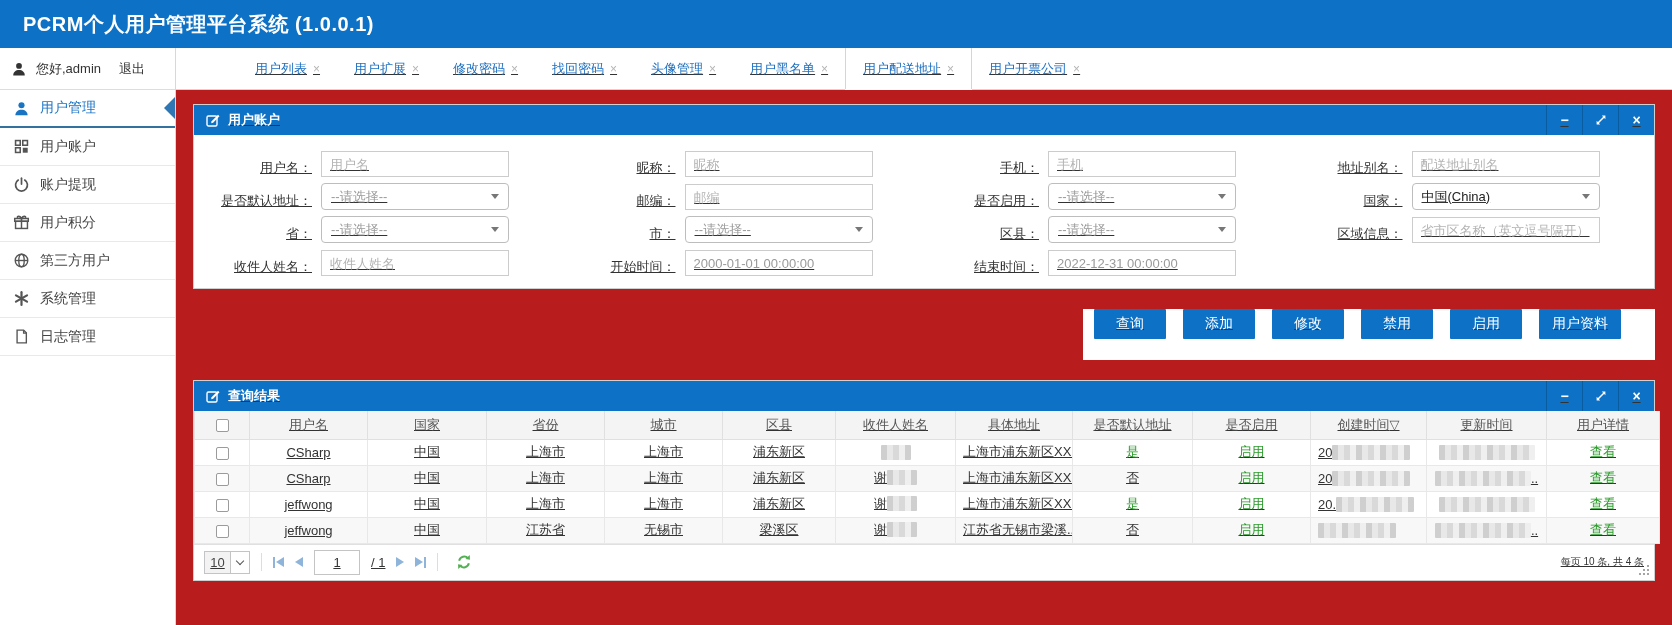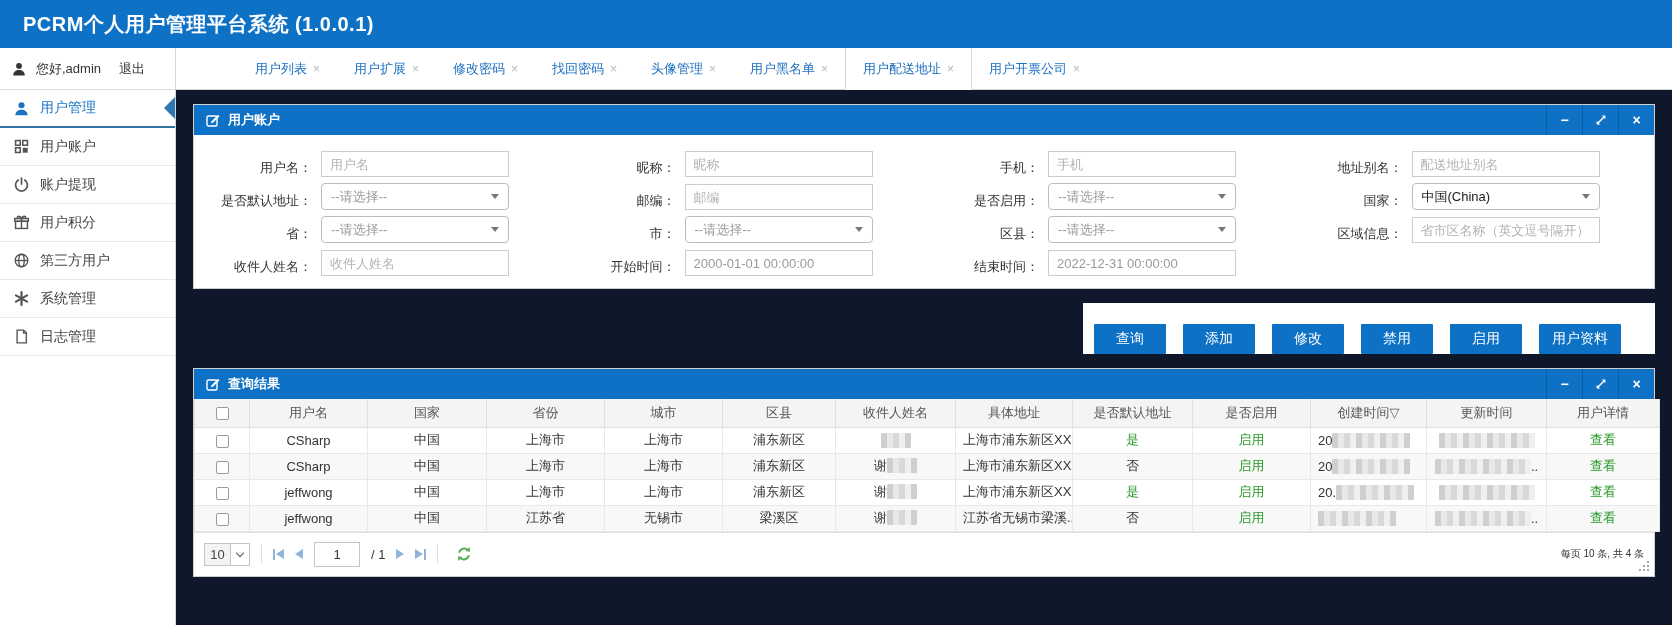--- a/index.html
+++ b/index.html
@@ -20,21 +20,21 @@
   .userbox svg { width:16px; height:16px; color:#333; flex-shrink:0; }
   .user-logout { margin-left:9px; cursor:pointer; color:#333; }
   .nav-item { position:relative; height:38px; display:flex; align-items:center; gap:10px; padding:0 13px; border-bottom:1px solid #e9e9e9; font-size:14px; color:#444; cursor:pointer; }
   .nav-item svg { width:17px; height:17px; color:#555; flex-shrink:0; }
   .nav-item.active { color:#1a74c4; border-bottom:2px solid #33719f; }
   .nav-item.active svg { color:#1a74c4; }
   .nav-item.active::after { content:""; position:absolute; right:0; top:50%; transform:translateY(-50%);
     border:11px solid transparent; border-right:11px solid #2f76b5; border-left:0; }
 
   
-  .main { flex:1; min-width:0; display:flex; flex-direction:column; background:#0f172a; }
+  .main { flex:1; min-width:0; display:flex; flex-direction:column; background:#b91c1c;text-decoration:underline; }
   .tabbar { height:42px; flex-shrink:0; background:#fff; border-bottom:1px solid #d5d5d5; display:flex; align-items:stretch; padding-left:62px; }
   .tab { display:flex; align-items:center; padding:0 17px; font-size:13px; color:#1d6fc0; cursor:pointer; white-space:nowrap; }
   .tab .x { color:#b5b5b5; margin-left:6px; font-size:12px; }
   .tab.active { background:#fff; border-left:1px solid #d5d5d5; border-right:1px solid #d5d5d5; box-shadow:0 1px 0 #fff; }
 
   .content { flex:1; padding:14px 17px; }
 
   .panel { background:#fff; border:1px solid #cfcfcf; }
   .panel-title { height:30px; background:#0d71c5; color:#fff; display:flex; align-items:center; padding-left:12px; font-size:13px; }
   .panel-title svg.pencil { width:14px; height:14px; flex-shrink:0; }
@@ -49,38 +49,38 @@
   .flabel { width:118px; text-align:right; font-size:13px; color:#333; flex-shrink:0; }
   .fctl { margin-left:9px; }
   input.txt { width:188px; height:26px; border:1px solid #ccc; padding:0 8px; font-size:13px; color:#555; font-family:inherit; background:#fff; }
   input.txt::placeholder { color:#b3b3b3; }
   input.gray-val { color:#9a9a9a; }
   .sel { width:188px; height:27px; border:1px solid #bdbdbd; border-radius:4px; display:flex; align-items:center; justify-content:space-between; padding:0 9px; font-size:13px; color:#9a9a9a; background:#fff; cursor:pointer; }
   .sel.dark { color:#222; }
   .caret { width:0; height:0; border-left:4px solid transparent; border-right:4px solid transparent; border-top:5px solid #777; }
 
   
-  .btn-strip { margin:14px 0; margin-left:auto; background:#fff; height:51px; display:flex; align-items:flex-end; gap:17px; padding:0 34px 0 11px; width:-moz-fit-content; width:fit-content; }
+  .btn-strip { margin:20px 0; margin-left:auto; background:#fff; height:51px; display:flex; align-items:flex-start; gap:17px; padding:0 34px 0 11px; width:-moz-fit-content; width:fit-content; }
   .btn { min-width:72px; height:30px; background:#0d71c5; color:#fff; border:none; border-radius:1px; font-size:14px; font-family:inherit; cursor:pointer; padding:0 13px; }
 
   
   .rtable { width:100%; border-collapse:collapse; table-layout:fixed; font-size:13px; }
   .rtable th { height:28px; background:#f4f4f4; color:#555; font-weight:normal; border:1px solid #e0e0e0; border-top:none; overflow:hidden; white-space:nowrap; }
   .rtable td { height:26px; text-align:center; border:1px solid #e8e8e8; overflow:hidden; white-space:nowrap; background:#fff; }
   .rtable tr.alt td { background:#f8f8f8; }
   .td-left { text-align:left !important; padding-left:7px; }
   .green { color:#2b9a2b; }
   a.green-link { color:#2b9a2b; text-decoration:none; cursor:pointer; }
   .cb { display:inline-block; width:13px; height:13px; border:1px solid #9b9b9b; border-radius:2px; background:#fff; vertical-align:middle; cursor:pointer; }
   .mosaic { display:inline-block; height:15px; vertical-align:-3px; border-radius:1px;
     background:repeating-linear-gradient(90deg,#cfcfcf 0 6px,#e8e8e8 6px 12px,#d9d9d9 12px 18px,#efefef 18px 24px); }
   .w30 { width:30px; } .w72 { width:78px; } .w92 { width:96px; }
 
   
-  .pgbar { height:44px; display:flex; align-items:center; gap:11px; padding:0 10px; border-top:1px solid #e0e0e0; position:relative; }
+  .pgbar { height:36px; display:flex; align-items:center; gap:11px; padding:0 10px; border-top:1px solid #e0e0e0; position:relative; }
   .pagesize { display:flex; align-items:stretch; height:23px; border:1px solid #c4c4c4; cursor:pointer; }
   .ps-val { width:25px; display:flex; align-items:center; justify-content:center; font-size:13px; color:#444; background:#f3f3f3; }
   .ps-caret { width:19px; border-left:1px solid #c4c4c4; display:flex; align-items:center; justify-content:center; background:#fff; }
   .chev { width:6px; height:6px; border-right:1.7px solid #555; border-bottom:1.7px solid #555; transform:rotate(45deg); margin-top:-3px; }
   .vdiv { width:1px; height:18px; background:#ddd; }
   .tri-r { width:0; height:0; border-top:5.5px solid transparent; border-bottom:5.5px solid transparent; border-left:8px solid #8fb4da; cursor:pointer; }
   .tri-l { width:0; height:0; border-top:5.5px solid transparent; border-bottom:5.5px solid transparent; border-right:8px solid #8fb4da; cursor:pointer; }
   .pg-end { display:flex; align-items:center; gap:1px; cursor:pointer; }
   .pg-bar { width:2px; height:11px; background:#8fb4da; }
   .page-box { width:46px; height:25px; border:1px solid #c4c4c4; display:flex; align-items:center; justify-content:center; font-size:13px; color:#333; }

